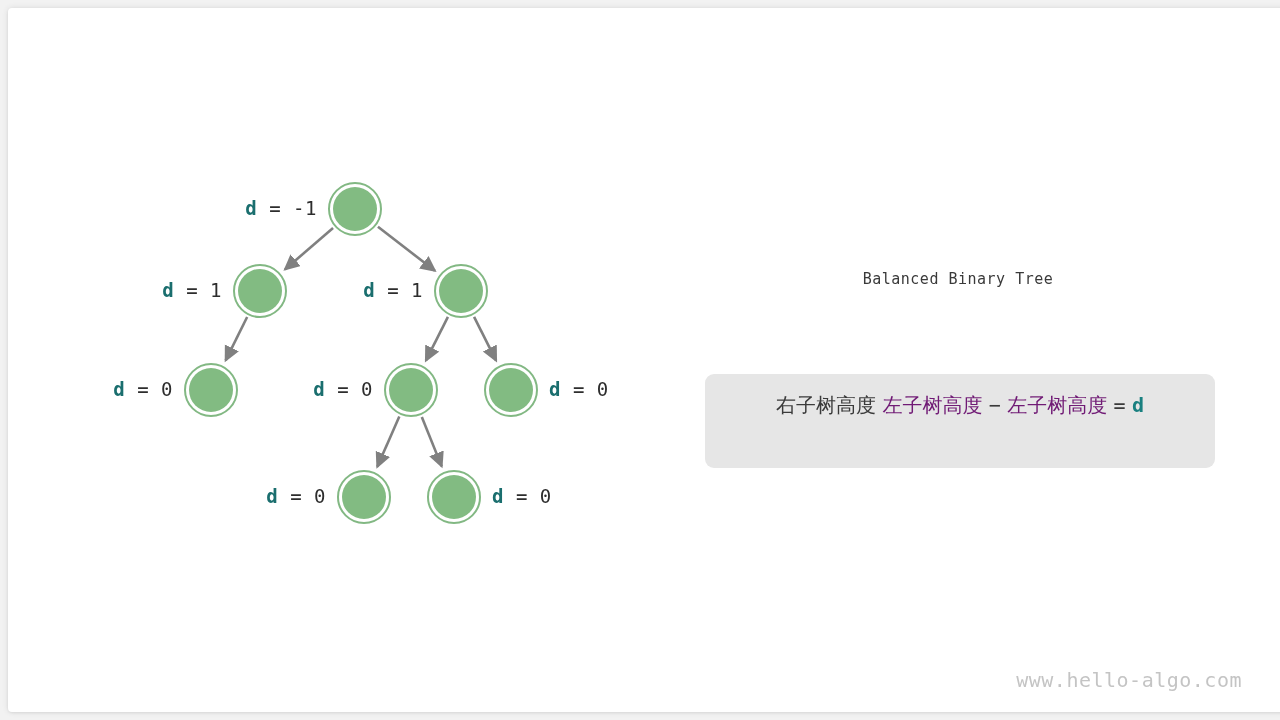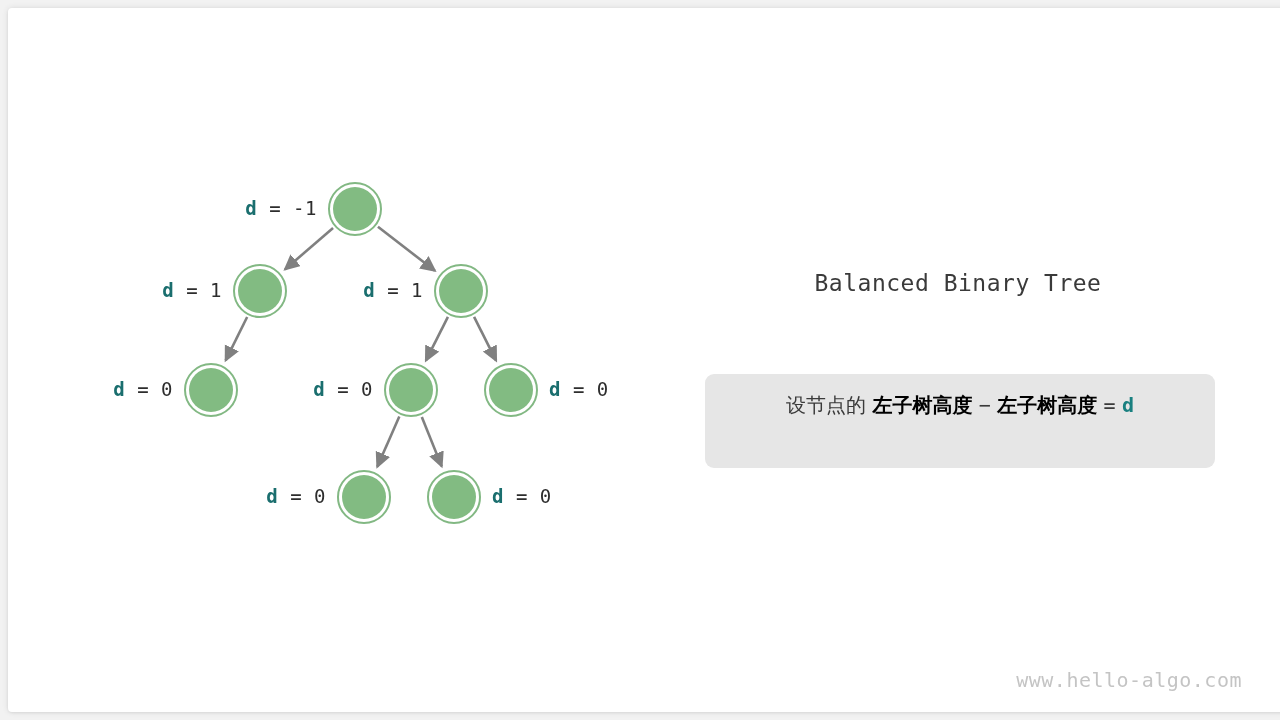--- a/index.html
+++ b/index.html
@@ -99,21 +99,21 @@
     color: #4a9a5a;
     letter-spacing: 1px;
   }
   #subtitle {
     position: absolute;
     left: 0;
     top: 262px;
     width: 510px;
     text-align: center;
     font-family: "DejaVu Sans Mono", monospace;
-    font-size: 23px;
+    font-size: 15px;
     color: #3a3a3a;
     letter-spacing: 0.5px;
   }
   #infobox {
     position: absolute;
     left: 2px;
     top: 366px;
     width: 510px;
     height: 94px;
     background: #e6e6e6;
@@ -122,21 +122,21 @@
     padding: 15px 0 0 0;
   }
   .iline {
     font-family: "DejaVu Sans", sans-serif;
     font-size: 20px;
     color: #3a3a3a;
     text-align: center;
     line-height: 32px;
     white-space: nowrap;
   }
-  .iline b { font-weight: bold; color: #000000; }
+  .iline b { font-weight: normal; color: #701a75; }
   .iline .dv { color: #1a8080; font-weight: bold;
                font-family: "DejaVu Sans Mono", monospace; }
   .iline .mono { font-family: "DejaVu Sans Mono", monospace; }
 
   #watermark {
     position: absolute;
     right: 50px;
     bottom: 20px;
     font-family: "DejaVu Sans Mono", monospace;
     font-size: 20px;
@@ -187,21 +187,21 @@
           <div class="nlabel right-align" style="top: 477px; right: 382px;"><span class="dv">d</span><span> = 0</span></div>
           <div class="nlabel" style="top: 477px; left: 484px;"><span class="dv">d</span><span> = 0</span></div>
         </div>
     </div>
 
     <div id="panel">
       <div id="subtitle">Balanced Binary Tree</div>
 
       <div id="infobox">
         <div class="iline">
-          <span>设节点的</span>
+          <span>右子树高度</span>
           <b>左子树高度</b>
           <span class="mono">−</span>
           <b>左子树高度</b>
           <span class="mono">=</span>
           <span class="dv">d</span>
         </div>
       </div>
     </div>
 
     <div id="watermark">www.hello-algo.com</div>

